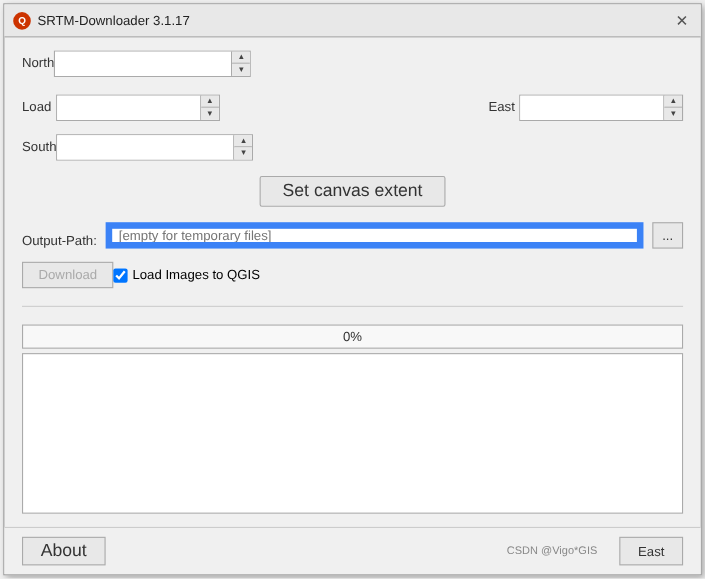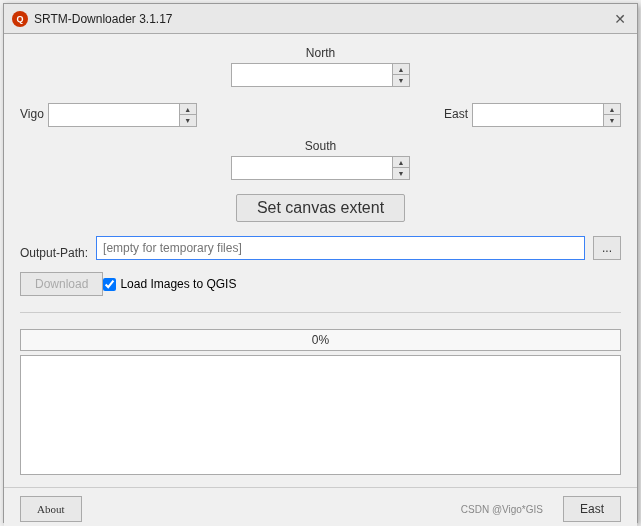--- a/index.html
+++ b/index.html
@@ -81,21 +81,20 @@
     .content {
       flex: 1;
       padding: 12px 16px;
       display: flex;
       flex-direction: column;
       gap: 6px;
     }
 
     .coord-section {
       display: flex;
-      flex-direction: column;
       align-items: center;
       margin-bottom: 4px;
     }
 
     .coord-label {
       font-size: 12px;
       color: #333;
       margin-bottom: 3px;
     }
 
@@ -186,21 +185,21 @@
 
     .output-label {
       font-size: 12px;
       color: #333;
       white-space: nowrap;
     }
 
     .output-input {
       flex: 1;
       height: 24px;
-      border: 1px solid #3b82f6;
+      border: 6px solid #3b82f6;
       background: white;
       padding: 0 6px;
       font-size: 12px;
       color: #666;
       outline: none;
     }
 
     .browse-btn {
       height: 24px;
       padding: 0 8px;
@@ -295,23 +294,22 @@
       border-top: 1px solid #ccc;
       background: #f0f0f0;
     }
 
     .about-btn {
       height: 26px;
       padding: 0 16px;
       background: #e8e8e8;
       border: 1px solid #aaa;
       cursor: pointer;
-      font-size: 11px;
-      color: #333;
-      font-family: Liberation Serif, serif;
+      font-size: 16px;
+      color: #333;
     }
 
     .bottom-right {
       display: flex;
       align-items: center;
       gap: 20px;
     }
 
     .watermark {
       font-size: 10px;
@@ -358,21 +356,21 @@
             <button>▲</button>
             <button>▼</button>
           </div>
         </div>
       </div>
     </div>
 
     <div class="coord-row-sides">
 
       <div class="side-label-group">
-        <span class="coord-label">Vigo</span>
+        <span class="coord-label">Load</span>
         <div class="spinbox spinbox-west">
           <input type="text" style="">
           <div class="spinbox-btns">
             <button>▲</button>
             <button>▼</button>
           </div>
         </div>
       </div>
 
       <div class="side-label-group">

